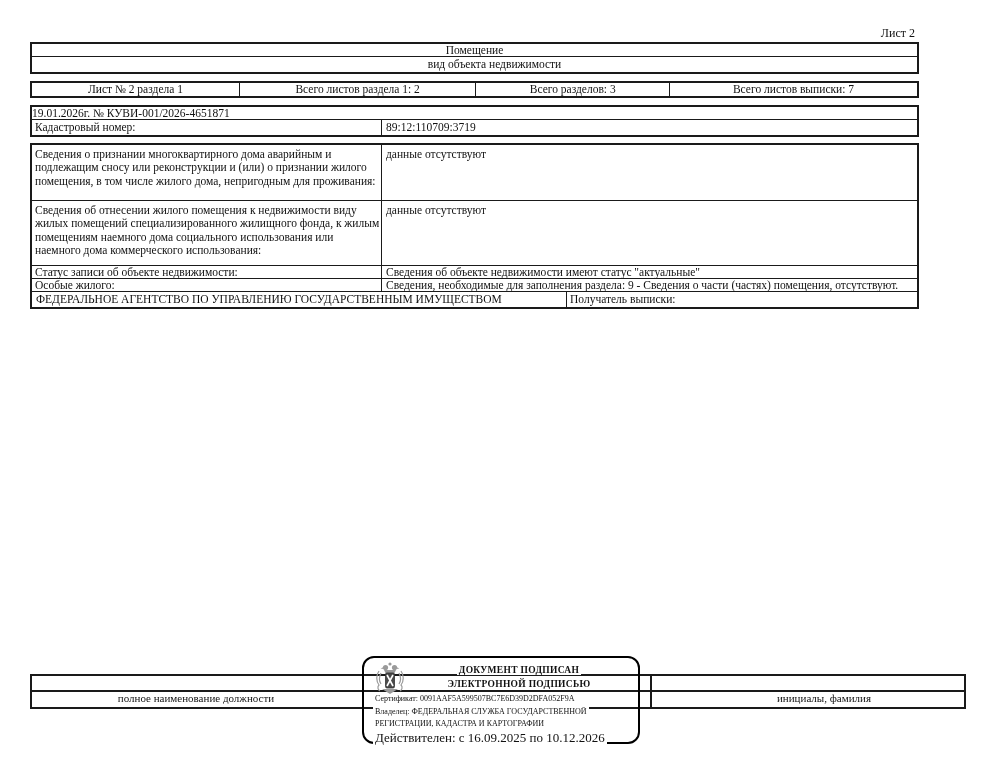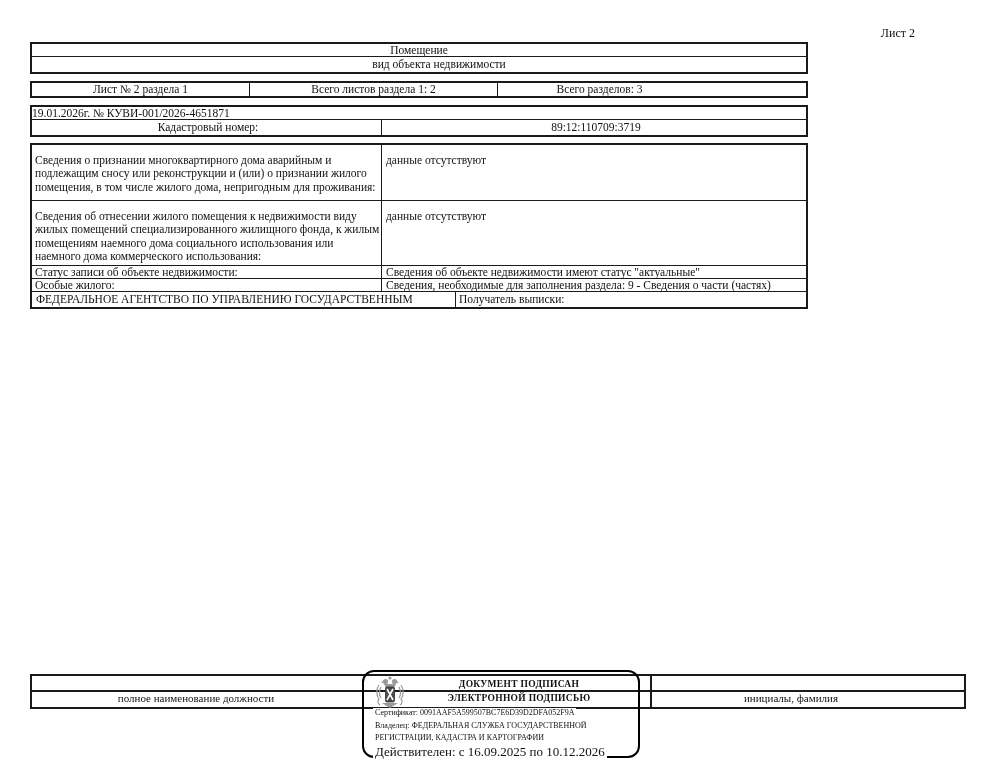--- a/index.html
+++ b/index.html
@@ -10,21 +10,21 @@
     background: #ffffff;
     font-family: "Liberation Serif", "DejaVu Serif", serif;
     color: #111111;
     overflow: hidden;
   }
   .abs { position: absolute; }
 
   .sheet-corner { top: 26px; right: 78px; font-size: 12px; }
 
   
-  .tbl { position: absolute; left: 30px; width: 778px; border: 2px solid #1a1a1a; background: #fff; }
+  .tbl { position: absolute; left: 30px; width: 889px; border: 2px solid #1a1a1a; background: #fff; }
   .trow { display: flex; border-bottom: 1px solid #1a1a1a; }
   .trow:last-child { border-bottom: none; }
   .tcell { border-right: 1px solid #1a1a1a; overflow: hidden; }
   .tcell:last-child { border-right: none; }
   .center { text-align: center; }
   .fs11 { font-size: 11.5px; }
 
   
   .tableA { top: 42px; }
   .tableA .r1 { height: 13px; line-height: 13px; }
@@ -34,47 +34,47 @@
   .tableB { top: 81px; }
   .tableB .trow { height: 13px; line-height: 13px; }
   .tableB .c1 { width: 218px; }
   .tableB .c2 { width: 248px; }
   .tableB .c3 { width: 203px; }
   .tableB .c4 { width: 259px; }
 
   
   .tableC { top: 105px; }
   .tableC .r1 { height: 13px; line-height: 13px; padding-left: 0; }
-  .tableC .r2 { height: 15px; text-align: center; }
+  .tableC .r2 { height: 15px; }
   .tableC .lbl { width: 350px; padding-left: 3px; line-height: 14px; }
   .tableC .val { flex: 1; padding-left: 4px; line-height: 14px; }
 
   
   .tableD { top: 143px; }
   .tableD .lbl { width: 350px; padding-left: 3px; }
   .tableD .val { flex: 1; padding-left: 4px; }
   .tableD .tall { align-items: stretch; }
-  .tableD .tall .lbl, .tableD .tall .val { line-height: 13.4px; padding-top: 9px; }
+  .tableD .tall .lbl, .tableD .tall .val { line-height: 13.4px; padding-top: 3px; }
   .tableD .rA { height: 56px; }
   .tableD .rB { height: 65px; }
   .tableD .one { height: 13px; }
   .tableD .one .lbl, .tableD .one .val { line-height: 13px; }
   .tableD .last { height: 15px; }
   .tableD .last .lbl, .tableD .last .val { line-height: 14px; }
 
   
   .sig-hline { position: absolute; height: 2px; background: #1a1a1a; left: 30px; width: 936px; }
   .sig-vline { position: absolute; width: 2px; background: #1a1a1a; top: 674px; height: 35px; }
   .sig-caption { position: absolute; font-size: 11px; text-align: center; line-height: 15px; top: 691px; }
   .cap-left { left: 32px; width: 328px; }
-  .cap-right { left: 635px; width: 312px; }
+  .cap-right { left: 668px; width: 312px; }
 
   
   .stamp {
-    position: absolute; left: 362px; top: 670px; width: 278px; height: 88px;
+    position: absolute; left: 362px; top: 656px; width: 278px; height: 88px;
     border: 2.5px solid #000; border-radius: 12px; background: transparent; z-index: 5;
   }
   .stamp .t1 { position: absolute; top: 7px; left: 40px; right: 4px; text-align: center;
                font-size: 9.5px; font-weight: bold; letter-spacing: .3px; }
   .stamp .t1 span, .stamp .t2 span, .stamp .small span { background: #fff; padding: 0 2px; }
   .stamp .t2 { position: absolute; top: 21px; left: 40px; right: 4px; text-align: center;
                font-size: 9.5px; font-weight: bold; letter-spacing: .3px; }
   .stamp .small { position: absolute; left: 9px; font-size: 8px; white-space: nowrap; }
   .stamp .cert  { top: 36px; }
   .stamp .own1  { top: 49px; }
@@ -96,20 +96,21 @@
     <div class="trow r2">
       <div class="tcell center fs11" style="flex:1">вид объекта недвижимости</div>
     </div>
   </div>
 
   <div class="tbl tableB">
     <div class="trow">
       <div class="tcell center fs11 c1">Лист № 2 раздела 1</div>
       <div class="tcell center fs11 c2">Всего листов раздела 1: 2</div>
       <div class="tcell center fs11 c3">Всего разделов: 3</div>
+      <div class="tcell center fs11 c4">Всего листов выписки: 7</div>
     </div>
   </div>
 
   <div class="tbl tableC">
     <div class="trow r1">
       <div class="tcell fs11" style="flex:1">19.01.2026г. № КУВИ-001/2026-4651871</div>
     </div>
     <div class="trow r2">
       <div class="tcell fs11 lbl">Кадастровый номер:</div>
       <div class="tcell fs11 val">89:12:110709:3719</div>

